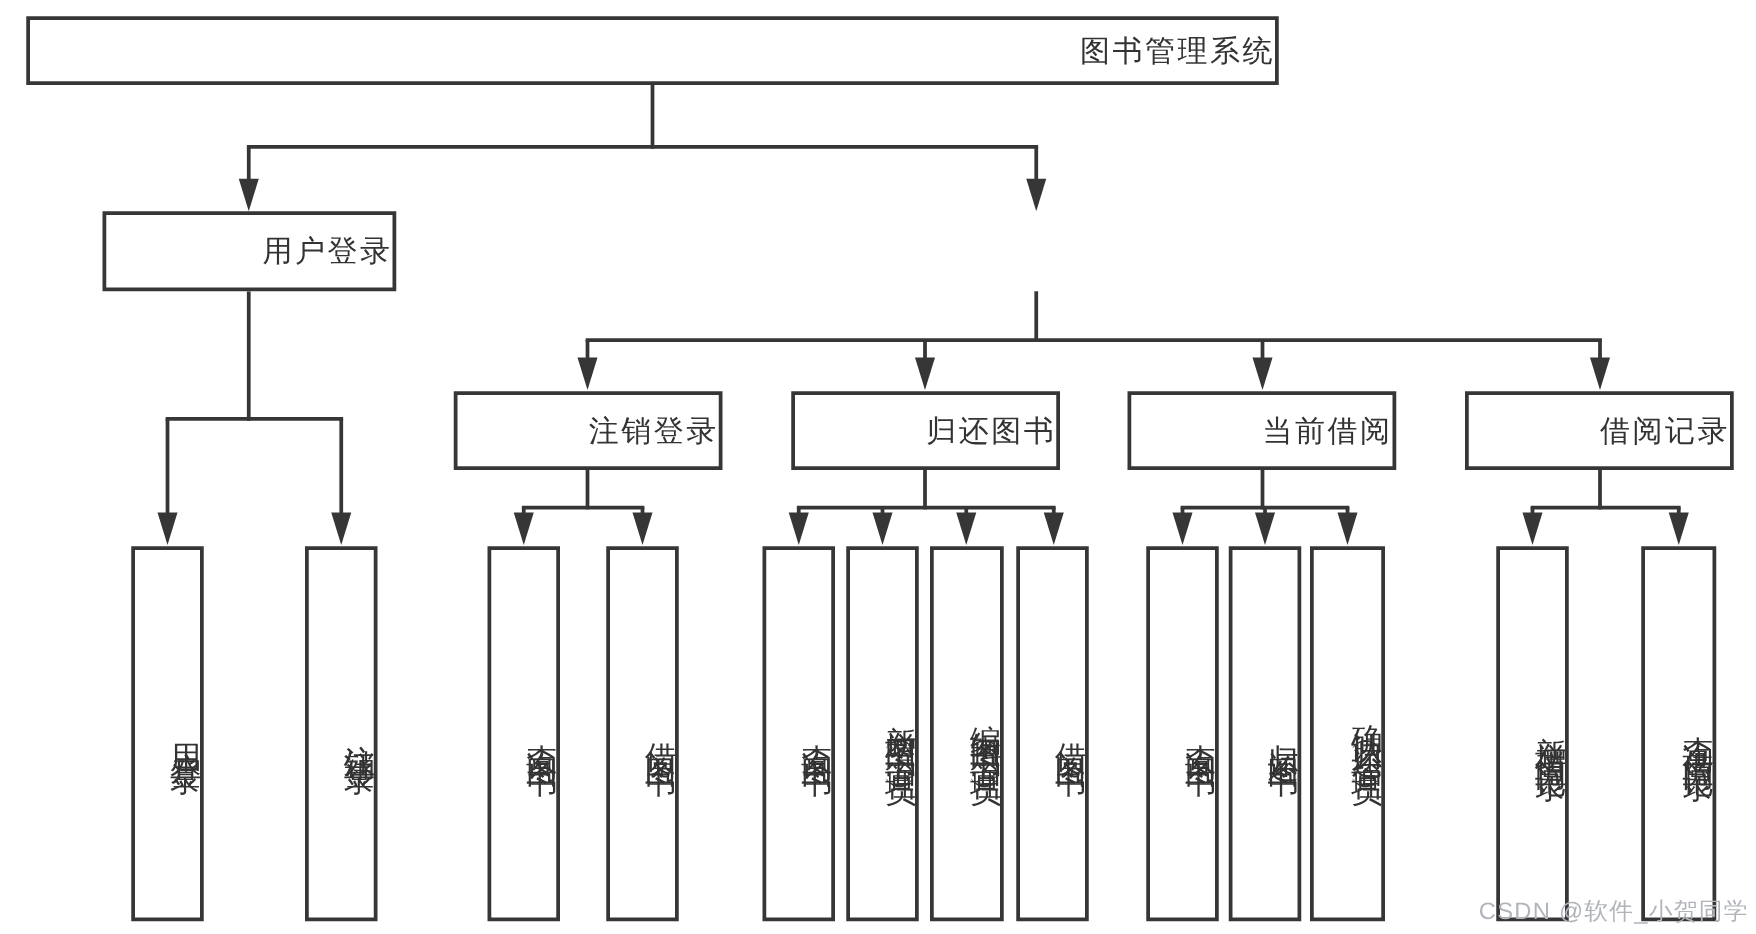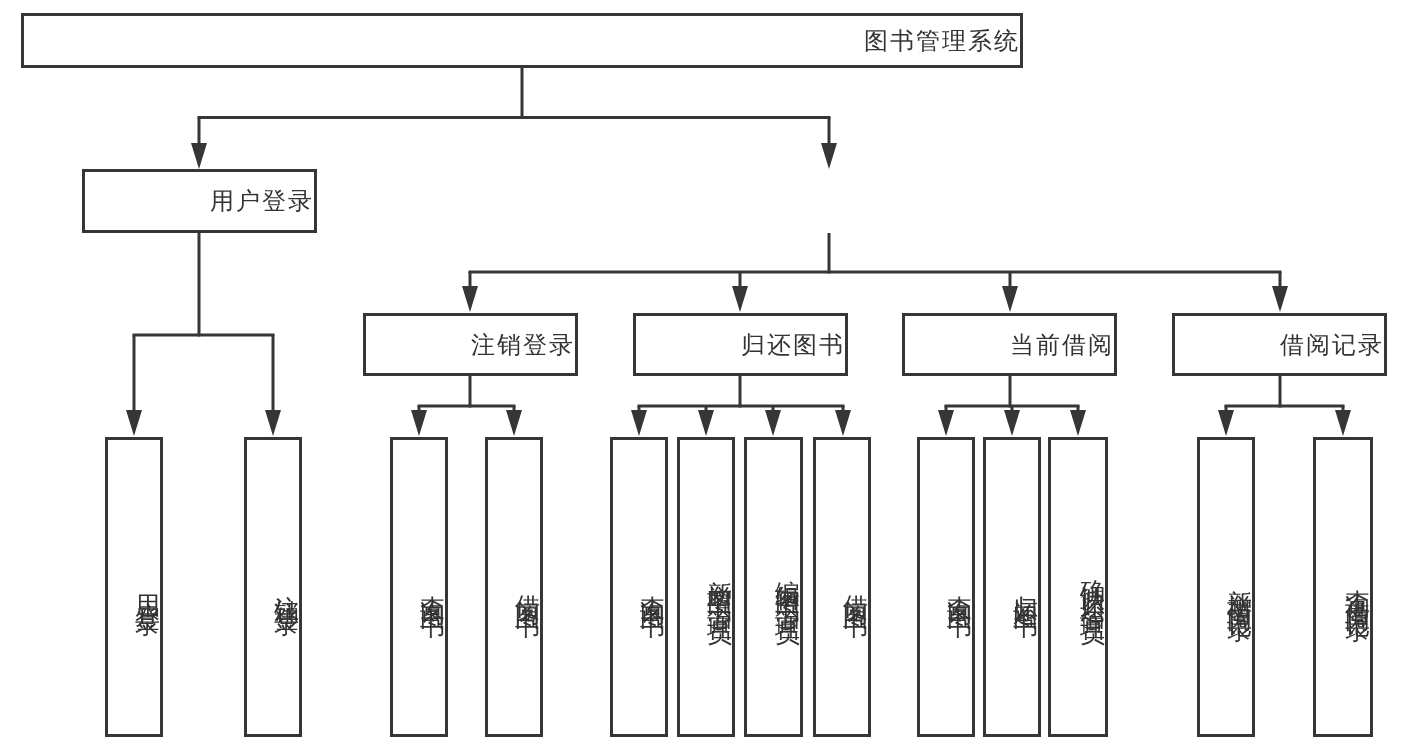--- a/index.html
+++ b/index.html
@@ -182,14 +182,15 @@
     <span>确认归还（管理员）</span>
   </div>
 
   <div class="node v" style="left:1197px;top:437px;width:58px;height:300px">
     <span>新增借阅记录</span>
   </div>
   <div class="node v" style="left:1313px;top:437px;width:60px;height:300px">
     <span>查询借阅记录</span>
   </div>
 
+  <div class="watermark">CSDN @软件_小贺同学</div>
 
 </div>
 
 </body></html>

